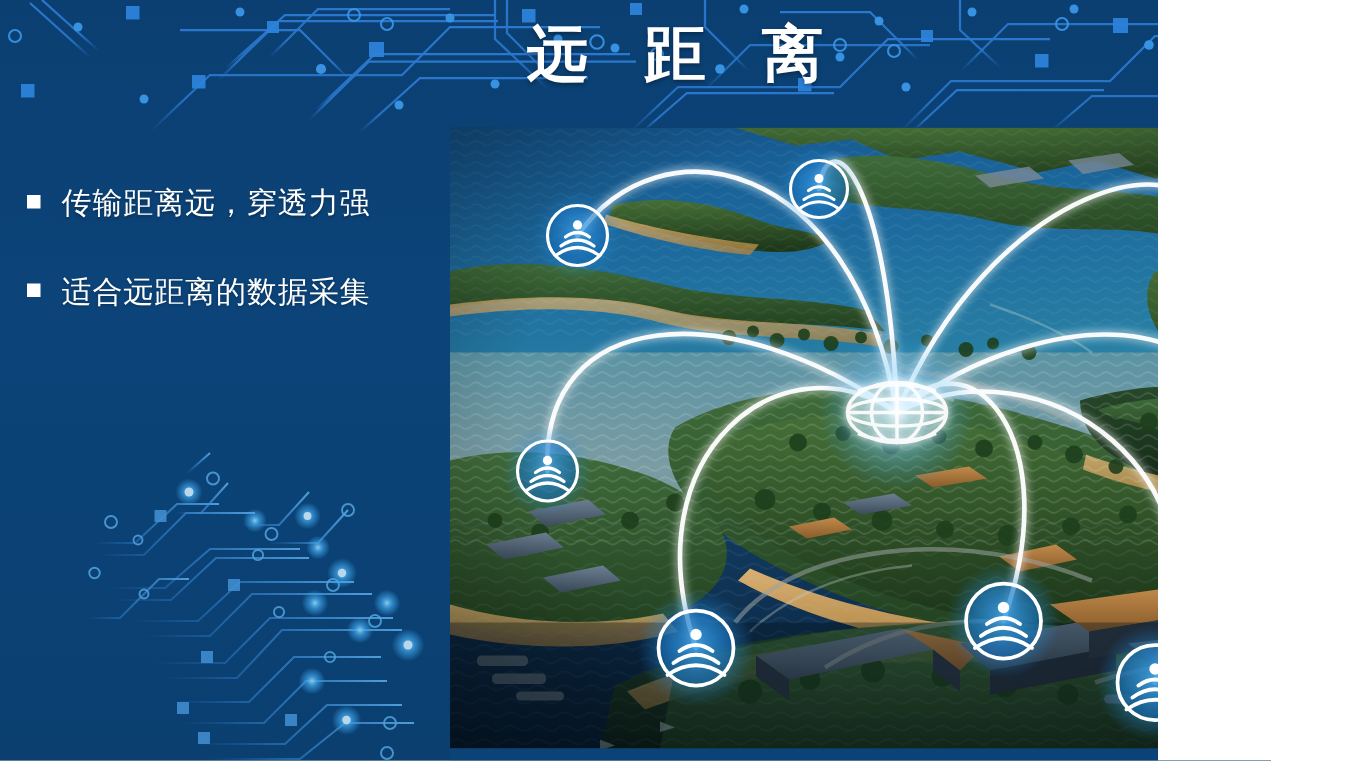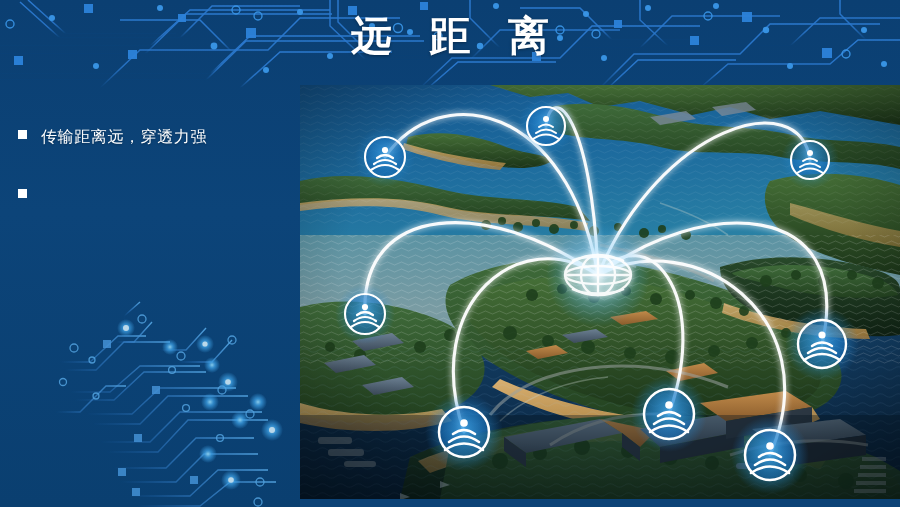--- a/index.html
+++ b/index.html
@@ -1,21 +1,21 @@
 <!DOCTYPE html>
 <html><head>
 <meta charset="utf-8">
 <style>
   * { margin:0; padding:0; box-sizing:border-box; }
   html, body {
     width:900px; height:507px; overflow:hidden;
     font-family:"Liberation Sans", sans-serif;
   }
   #slide {
-    position:relative; width:900px; height:507px;
+    position:relative; width:772px; height:507px;
     background:#0c4377;
     overflow:hidden;
   }
 
   
   .circuit {
     position:absolute; pointer-events:none;
   }
   #circuit-top {
     left:0; top:0; width:900px; height:88px;
@@ -51,21 +51,21 @@
   .bullet-row {
     display:flex; align-items:flex-start;
     margin-bottom:22px;
   }
   .bullet-marker {
     width:9px; height:9px; background:#ffffff;
     flex:0 0 9px; margin-top:12px; margin-right:14px;
   }
   .bullet-text {
     color:#ffffff;
-    font-size:16px;
+    font-size:20px;
     line-height:37px;
     letter-spacing:.6px;
     white-space:pre-line;
     text-shadow:0 1px 2px rgba(0,0,0,.3);
   }
 
   
   #photo {
     position:absolute; left:300px; top:85px;
     width:600px; height:414px;
@@ -258,20 +258,21 @@
 
   <div id="title">远 距 离</div>
 
   <div id="bullets">
     <div class="bullet-row">
       <span class="bullet-marker"></span>
       <span class="bullet-text">传输距离远，穿透力强</span>
     </div>
     <div class="bullet-row">
       <span class="bullet-marker"></span>
+      <span class="bullet-text">适合远距离的数据采集</span>
     </div>
   </div>
 
   <div id="photo">
 
     <svg id="photo-art" viewBox="0 0 600 414" preserveAspectRatio="none">
       <defs>
         <linearGradient id="seaTop" x1="0" y1="0" x2="0.3" y2="1">
           <stop offset="0%" stop-color="#14568f"></stop>
           <stop offset="45%" stop-color="#1d6b9e"></stop>

